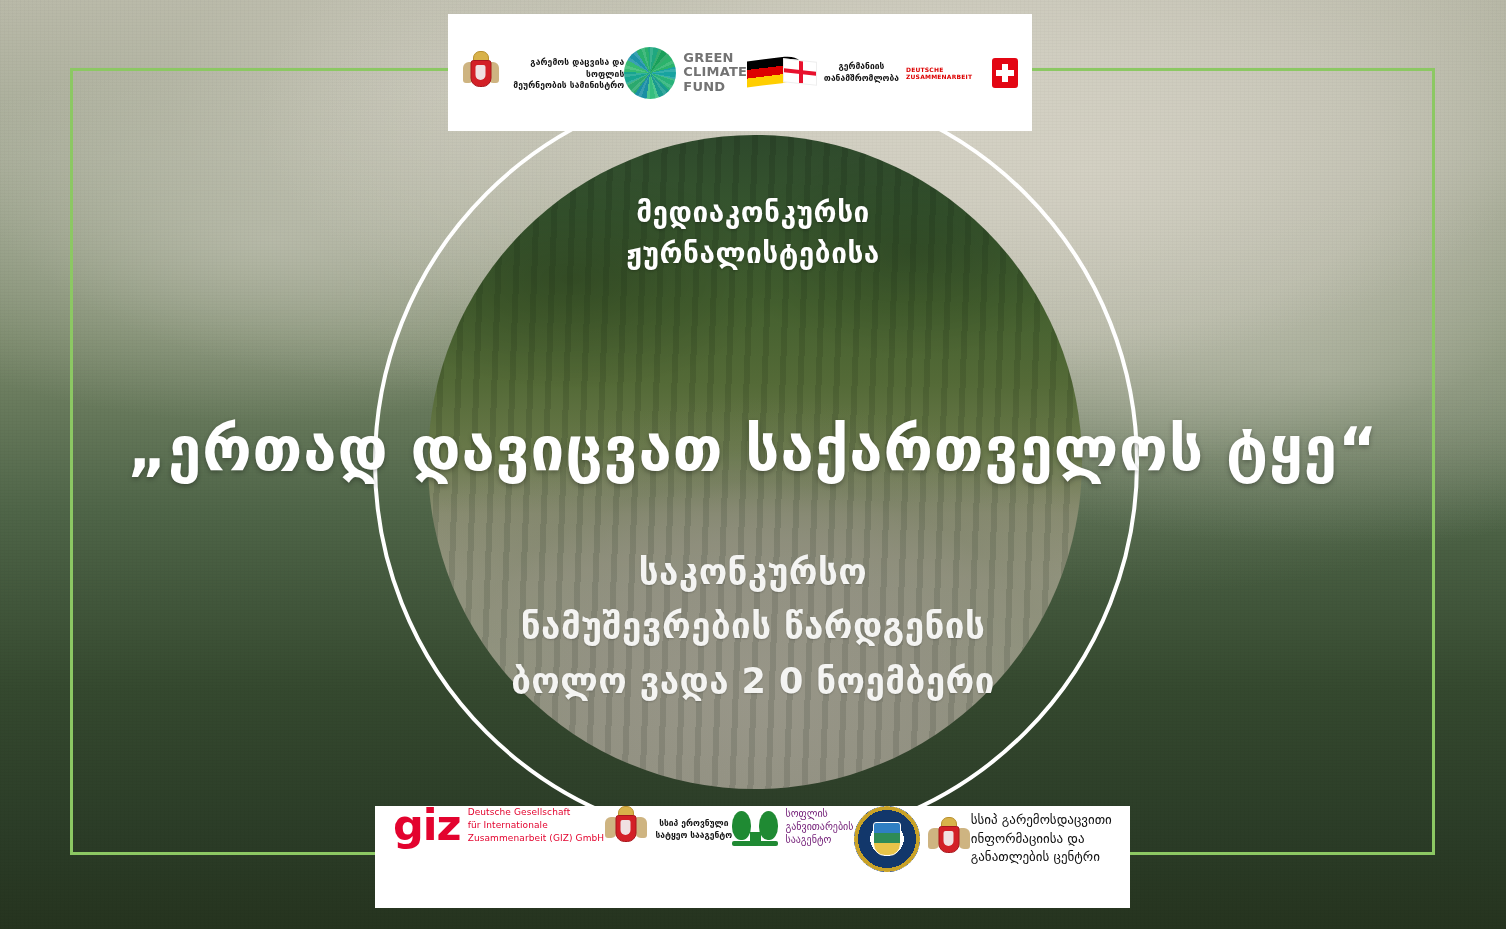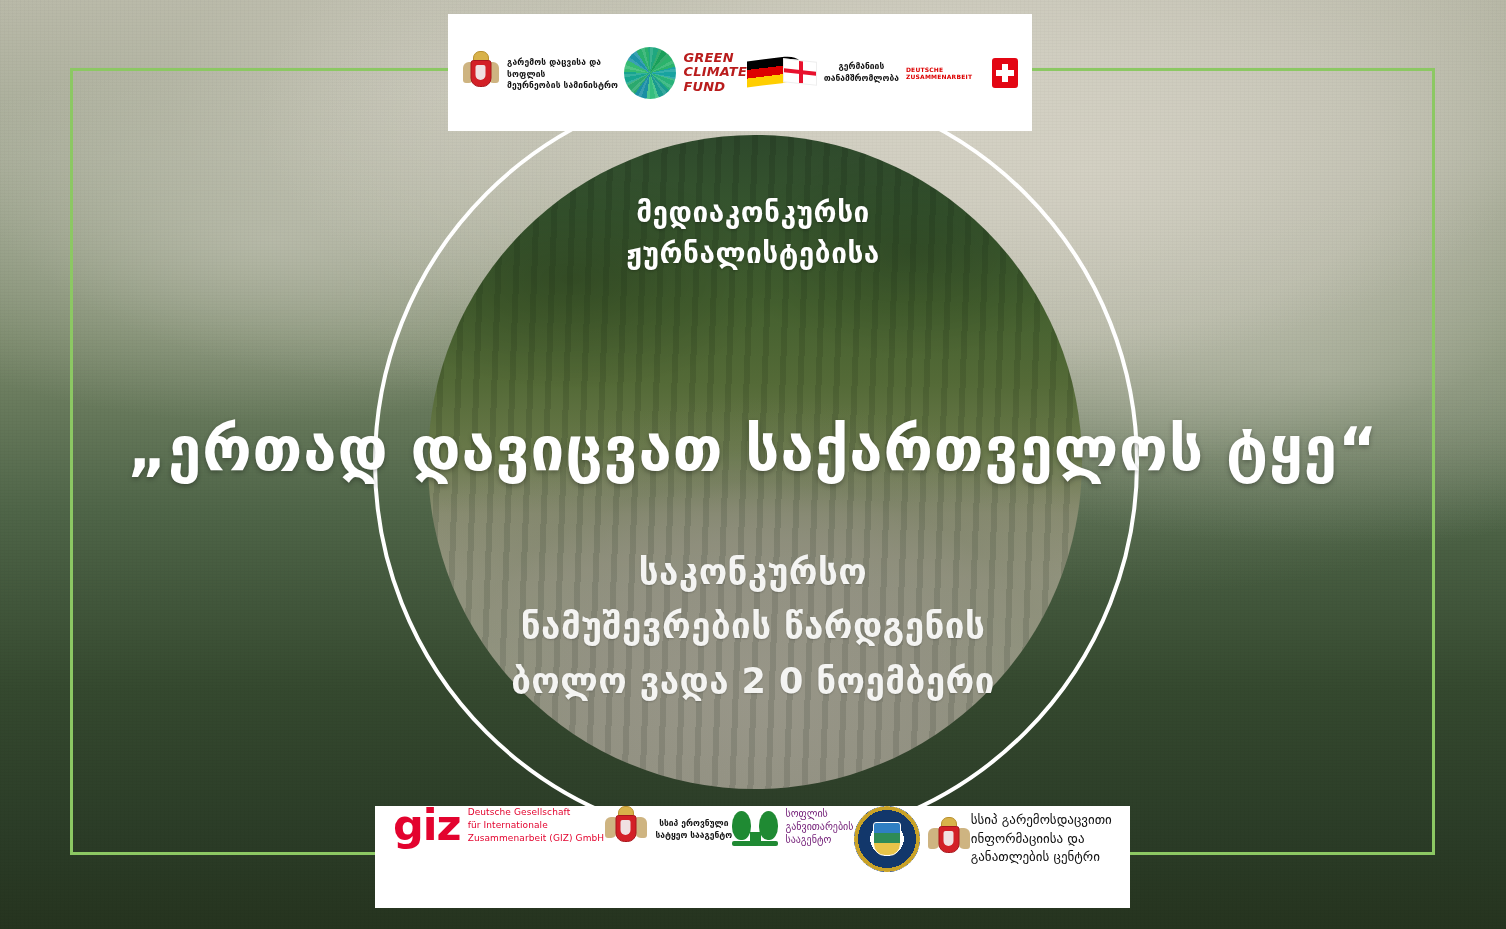--- a/index.html
+++ b/index.html
@@ -107,42 +107,42 @@
     background:#f2f2f2;border-radius:2px 2px 5px 5px;opacity:.92;
   }
   .ge-lion-l,.ge-lion-r{
     position:absolute;top:11px;width:12px;height:21px;background:#cbb07a;
     border-radius:6px 3px 6px 3px;opacity:.95;
   }
   .ge-lion-l{left:1px;}
   .ge-lion-r{right:1px;transform:scaleX(-1);}
   .ge-text{
     font-size:8.5px;font-weight:bold;color:#111;line-height:1.35;
-    text-align:left;margin-top:4px;letter-spacing:.1px;white-space:pre-line;
+    text-align:right;margin-top:4px;letter-spacing:.1px;white-space:pre-line;
   }
 
   .gcf-globe{
     width:52px;height:52px;border-radius:50%;
     background:
       conic-gradient(from 20deg,
         #19a05a 0deg 28deg,#2bb36b 28deg 56deg,#18a3a0 56deg 84deg,
         #29b27a 84deg 112deg,#1a9b8f 112deg 140deg,#35be7e 140deg 168deg,
         #1b8fa5 168deg 196deg,#2aa96e 196deg 224deg,#17a590 224deg 252deg,
         #36bb72 252deg 280deg,#1d93a8 280deg 308deg,#29b06d 308deg 336deg,
         #1fa77f 336deg 360deg);
     position:relative;
   }
   .gcf-globe:after{
     content:"";position:absolute;inset:0;border-radius:50%;
     background:
       repeating-conic-gradient(from 0deg, rgba(255,255,255,.13) 0deg 8deg, rgba(255,255,255,0) 8deg 20deg);
   }
   .gcf-text{
-    font-size:13px;font-weight:bold;color:#b91c1c;line-height:1.12;
-    letter-spacing:.2px;white-space:pre-line;font-style:italic;
+    font-size:13px;font-weight:bold;color:#737373;line-height:1.12;
+    letter-spacing:.2px;white-space:pre-line;
   }
 
   .de-flagwrap{width:86px;height:34px;position:relative;overflow:hidden;}
   .de-flag{
     position:absolute;left:0;top:2px;width:56px;height:26px;
     background:linear-gradient(180deg,#000 0 33%,#dd0000 33% 66%,#ffce00 66% 100%);
     border-radius:0 40% 45% 0/0 60% 60% 0;
     transform:skewY(-7deg);
   }
   .ge-flag{

